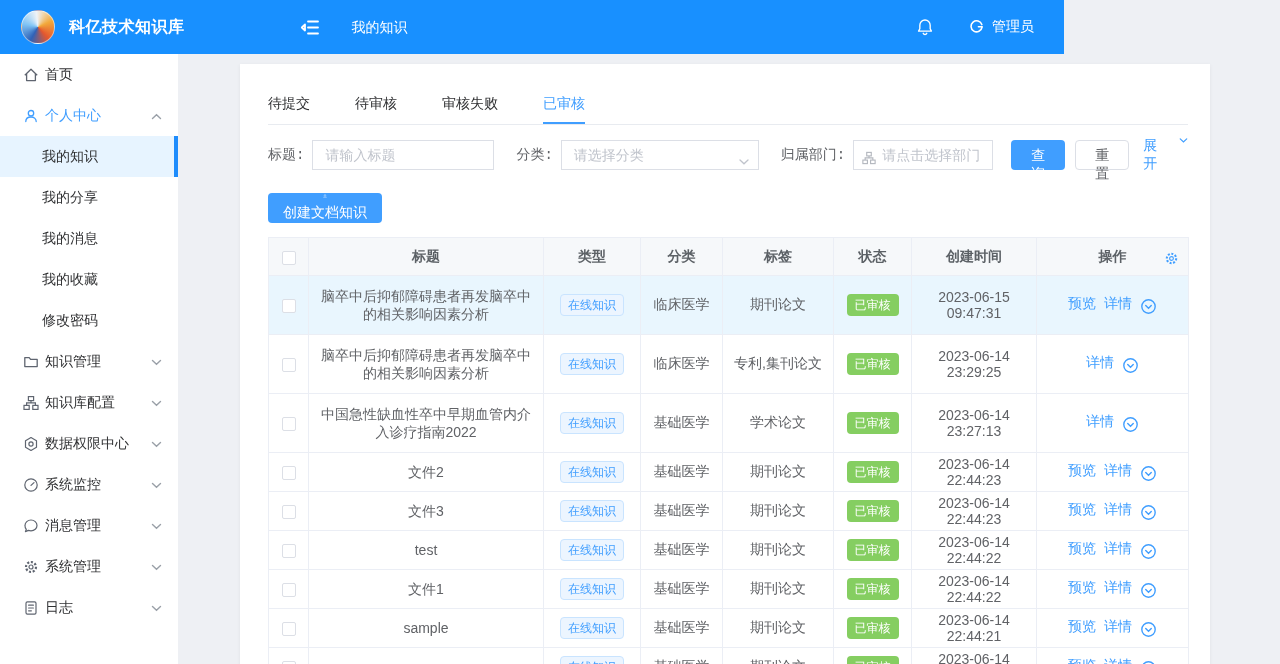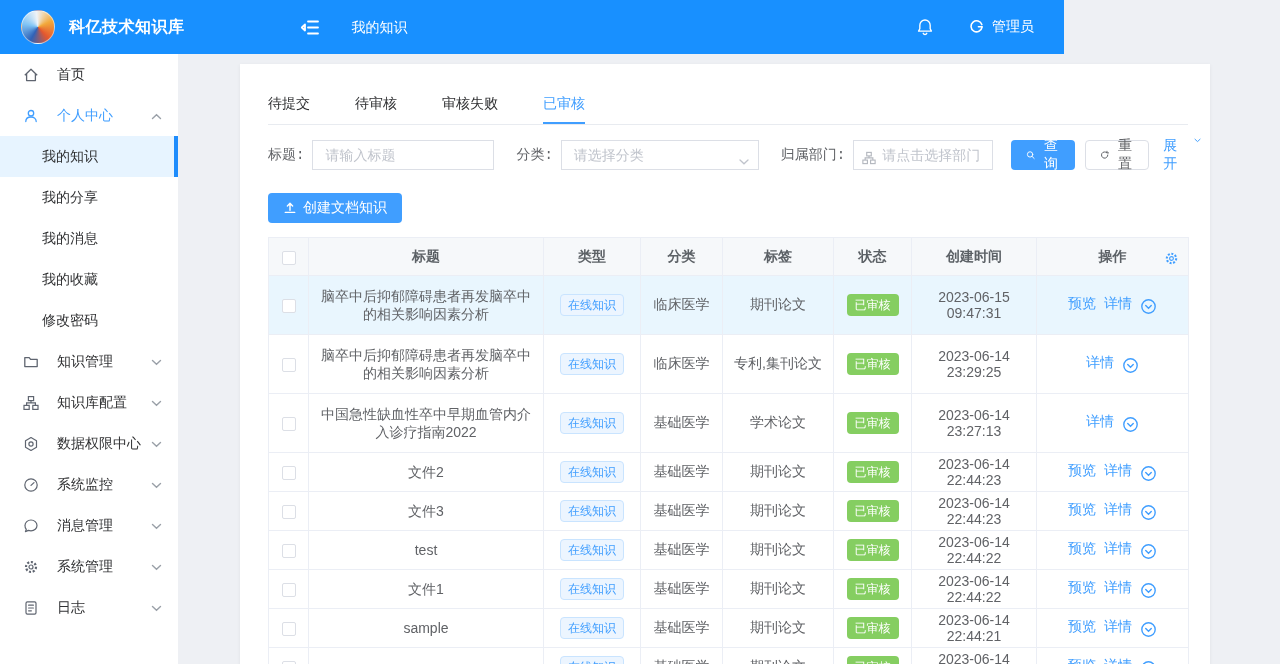--- a/index.html
+++ b/index.html
@@ -18,21 +18,21 @@
   .topbar-right { margin-left:auto; display:flex; align-items:center; gap:34px; margin-right:30px; }
   .bell { display:flex; }
   .userbox { display:flex; align-items:flex-start; gap:7px; font-size:14px; }
 
   .ic { display:inline-block; vertical-align:middle; }
 
   
   .sidebar { position:absolute; left:0; top:54px; width:178px; bottom:0; background:#fff; }
   .side-item { height:41px; display:flex; align-items:center; padding:0 16px 0 23px;
     font-size:14px; color:#303133; cursor:pointer; }
-  .side-item .lbl { margin-left:18px; }
+  .side-item .lbl { margin-left:6px; }
   .side-item .chev { margin-left:auto; color:#9aa0a8; }
   .side-item .micon { color:#5f6570; display:flex; }
   .side-item.active-parent, .side-item.active-parent .micon { color:#409eff; }
   .sub-item { height:41px; line-height:41px; padding-left:42px; font-size:14px;
     color:#303133; cursor:pointer; }
   .sub-item.active { background:#e7f4ff; border-right:4px solid #1e8cfc; }
 
   
   .card { position:absolute; left:240px; top:64px; width:970px; height:700px;
     background:#fff; box-shadow:0 1px 4px rgba(0,0,0,.06); padding:20px 22px 0 28px; }
@@ -46,21 +46,21 @@
   .f-input { height:30px; border:1px solid #dcdfe6; border-radius:0; padding:0 12px;
     font-size:14px; color:#606266; outline:none; font-family:inherit; }
   .f-input::placeholder { color:#c0c4cc; }
   .sel-wrap { position:relative; }
   .sel-wrap .sel-chev { position:absolute; right:10px; top:12px; color:#c0c4cc; }
   .dept-wrap { position:relative; }
   .dept-wrap .pre-ic { position:absolute; left:9px; top:8px; color:#b4b8bf; }
   .dept-wrap input { padding-left:28px; }
   .btn { height:30px; border-radius:4px; font-size:14px; display:inline-flex;
     align-items:center; gap:6px; padding:0 14px; cursor:pointer; border:1px solid transparent;
-    font-family:inherit; }
+    font-family:inherit;flex-direction:column; }
   .btn-primary { background:#409eff; color:#fff; }
   .btn-plain { background:#fff; color:#606266; border-color:#dcdfe6; }
   .expand-link { color:#409eff; font-size:14px; display:inline-flex; align-items:flex-start;
     gap:13px; cursor:pointer; }
 
   .create-btn { margin-top:20px; }
 
   
   table { border-collapse:collapse; table-layout:fixed; width:920px; margin-top:14px; }
   th,td { border:1px solid #ebeef5; font-size:14px; color:#606266; text-align:center;

